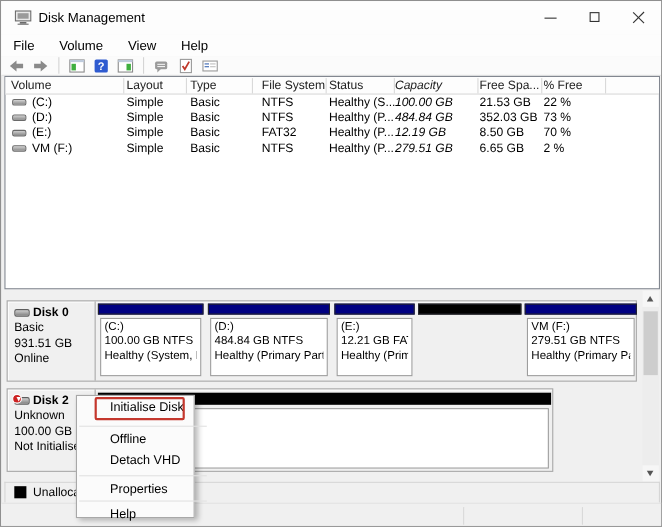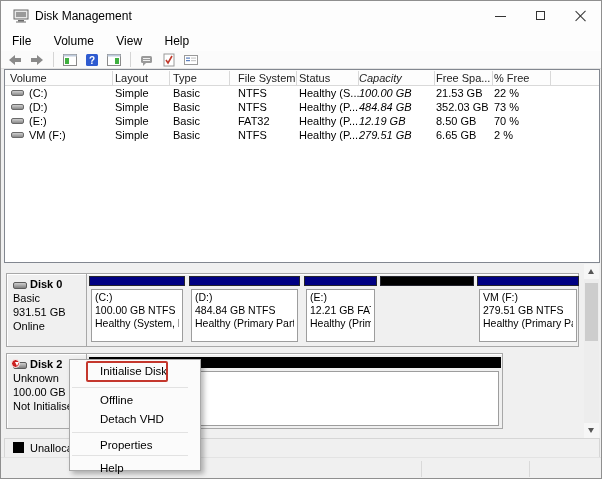--- a/index.html
+++ b/index.html
@@ -63,21 +63,21 @@
   .sthumb{position:absolute;left:1px;top:19px;width:13px;height:58px;background:#cdcdcd;}
 
   
   .legendbar{position:absolute;left:3px;top:437px;width:596px;height:19px;background:#f0f0f0;border:1px solid #d6d6d6;border-bottom:none;}
   .legend-swatch{position:absolute;left:8px;top:3px;width:11px;height:11px;background:#000;}
   .legend-text{position:absolute;left:25px;top:0;line-height:19px;font-size:11px;color:#000;white-space:nowrap;}
   .statusbar{position:absolute;left:0;top:456px;width:602px;height:22px;background:#f0f0f0;border-top:1px solid #e3e3e3;}
   .status-div{position:absolute;top:3px;width:1px;height:16px;background:#d9d9d9;}
 
   
-  .ctxmenu{position:absolute;left:68px;top:358px;width:132px;height:112px;background:#fbfbfb;border:1px solid #a8a8a8;box-shadow:3px 3px 5px rgba(0,0,0,0.28);z-index:10;font-size:11.5px;color:#000;}
+  .ctxmenu{position:absolute;left:68px;top:358px;width:108px;height:112px;background:#fbfbfb;border:1px solid #a8a8a8;box-shadow:3px 3px 5px rgba(0,0,0,0.28);z-index:10;font-size:11.5px;color:#000;}
   .mi{position:absolute;left:0;width:100%;height:19px;line-height:19px;padding-left:30px;white-space:nowrap;}
   .msep{position:absolute;left:2px;width:116px;height:1px;background:#e2e2e2;}
   .red-box{position:absolute;left:16px;top:1px;width:82px;height:21px;border:2px solid #c4372d;border-radius:2px;pointer-events:none;z-index:11;}
 </style>
 </head>
 <body>
 
 <div class="window">
 
   <div class="titlebar">

